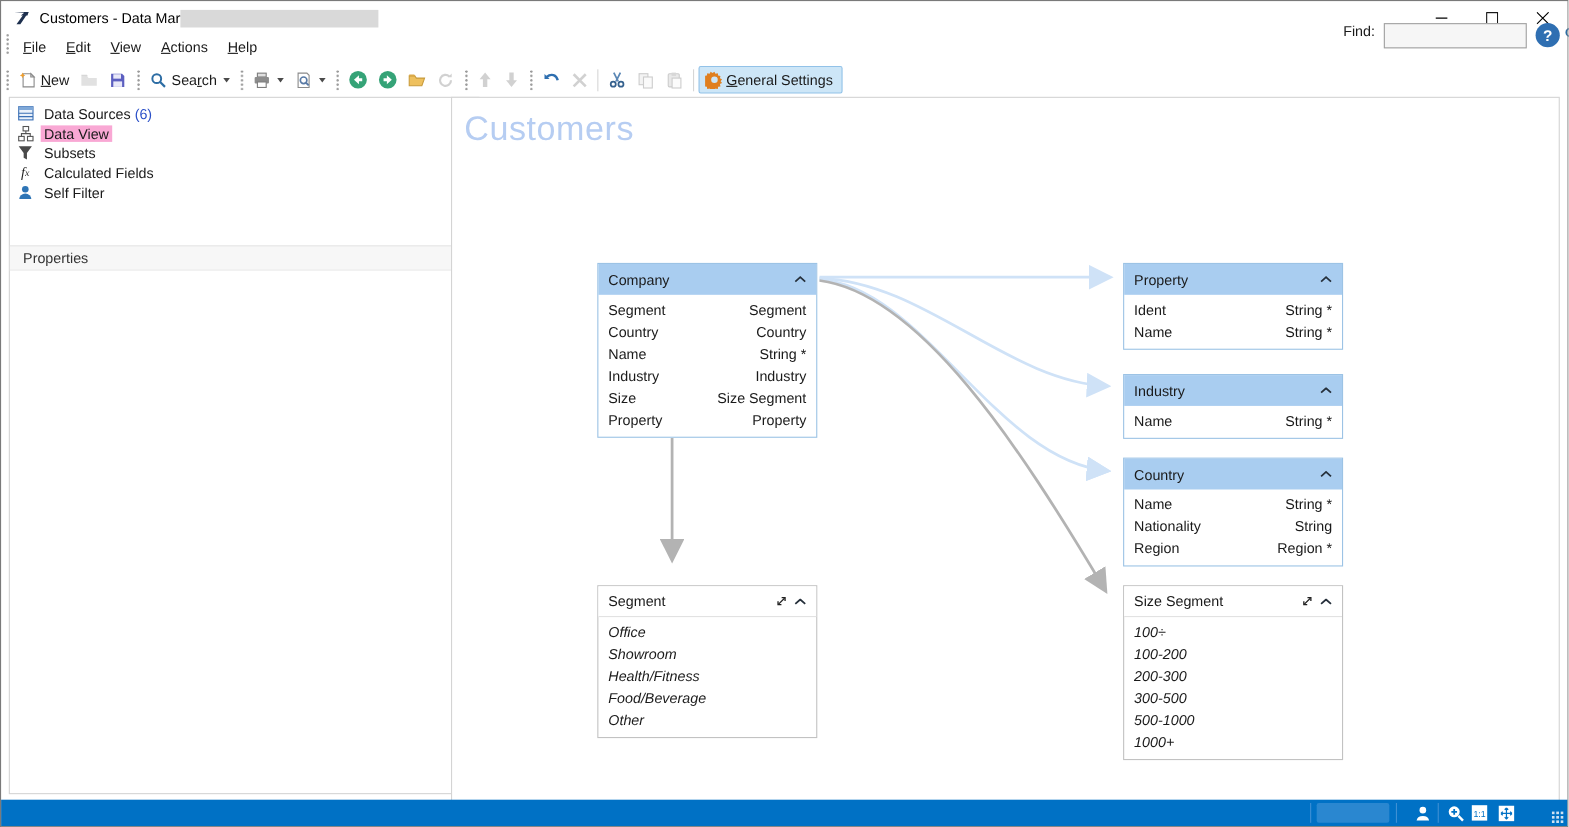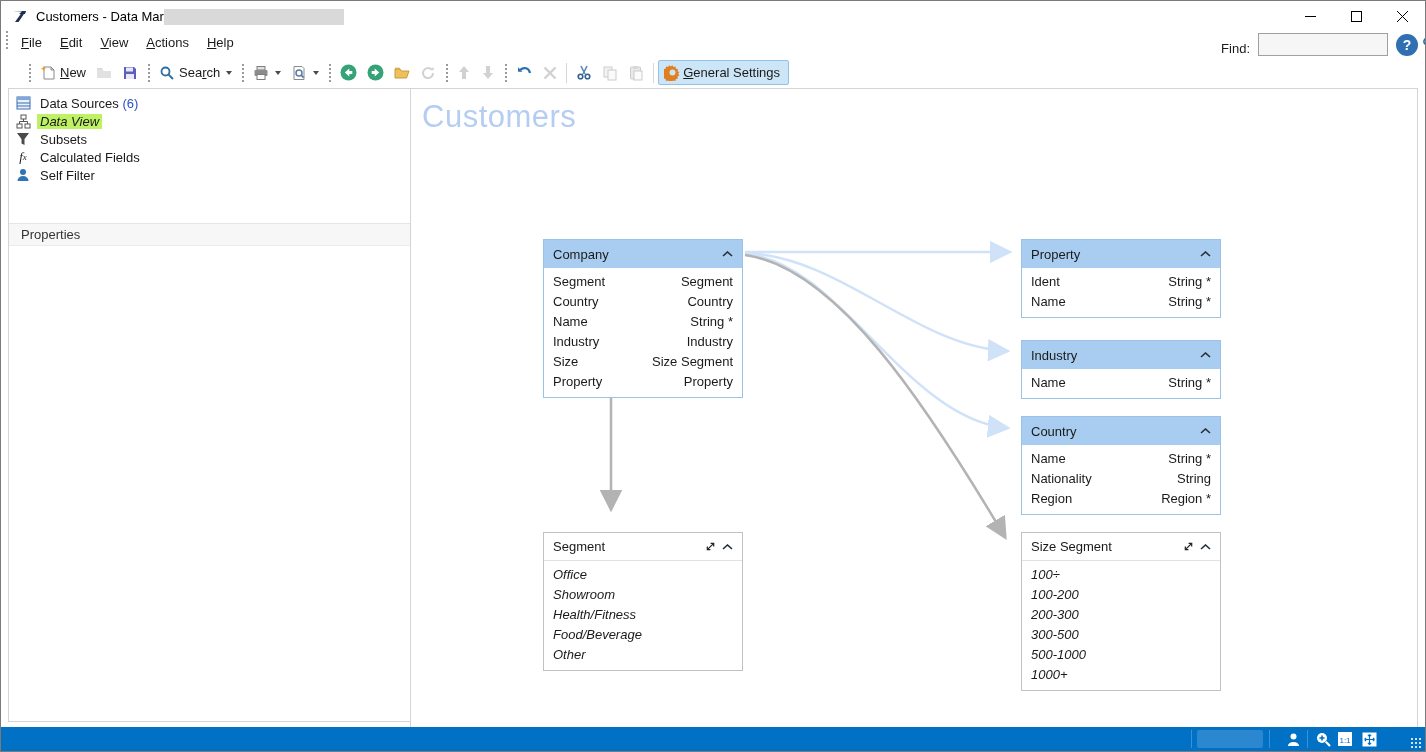--- a/index.html
+++ b/index.html
@@ -13,43 +13,43 @@
   .title-text { margin-left:8px; font-size:13px; color:#000; white-space:nowrap; }
   .title-redacted { position:absolute; left:163px; top:8px; width:180px; height:16px; background:#d9d9d9; }
   .win-controls { position:absolute; right:0; top:0; height:30px; display:flex; }
   .win-btn { width:46px; height:30px; display:flex; align-items:center; justify-content:center; color:#000; font-size:13px; }
   .win-btn svg { display:block; }
 
   
   .menubar { position:absolute; left:1px; top:31px; right:1px; height:27px; background:#fff; display:flex; align-items:flex-start; }
   .grip { width:4px; height:18px; margin:0 3px 0 4px; background-image:radial-gradient(circle, #9a9a9a 1px, transparent 1.2px); background-size:4px 4px; background-position:center; }
   .menu-item { padding:4px 9px; cursor:default; }
-  .find-area { position:absolute; right:8px; top:33px; display:flex; align-items:flex-end; gap:8px; }
+  .find-area { position:absolute; right:8px; top:21px; display:flex; align-items:flex-start; gap:8px; }
   .find-label { color:#1a1a1a; }
   .find-box { width:130px; height:23px; border:1px solid #a0a0a0; background:#f6f6f6; display:flex; align-items:center; }
   .find-input { flex:1; border:none; outline:none; background:transparent; height:100%; padding:0 4px; font-family:inherit; font-size:12px; }
   .find-box .mini-icon { flex:0 0 auto; margin-right:2px; }
   .help-circle { width:22px; height:22px; border-radius:50%; background:#2f6fb2; color:#fff; font-weight:bold; font-size:14px; display:flex; align-items:center; justify-content:center; }
 
   
-  .toolbar { position:absolute; left:1px; top:58px; right:1px; height:29px; background:#fff; display:flex; align-items:center;margin-left:23px; }
+  .toolbar { position:absolute; left:1px; top:58px; right:1px; height:29px; background:#fff; display:flex; align-items:center; }
   .tb-btn { display:flex; align-items:center; gap:4px; padding:3px 4px; border:1px solid transparent; border-radius:2px; }
   .tb-btn svg { display:block; }
   .tb-caret { width:0; height:0; border-left:3.5px solid transparent; border-right:3.5px solid transparent; border-top:4px solid #4a4a4a; margin-left:2px; }
   .tb-sep { width:1px; height:20px; background:#d6d6d6; margin:0 4px; }
   .tb-toggle-on { background:#cde6f7; border:1px solid #92c2e8; border-radius:2px; display:flex; align-items:center; gap:2px; padding:3px 8px 3px 5px; }
   .disabled { opacity:.45; }
 
   
   .left-panel { position:absolute; left:8px; top:88px; width:428px; height:634px; border:1px solid #d4d4d4; background:#fff; }
   .nav-list { padding:5px 0 0 6px; }
   .nav-row { display:flex; align-items:center; gap:6px; height:18px; }
   .nav-row .nv-icon { width:16px; height:16px; flex:0 0 auto; display:flex; align-items:center; justify-content:center; }
   .nav-label { padding:0 3px; }
-  .nav-label.selected { background:#bef264;font-style:italic; }
+  .nav-label.selected { background:#f9a8d4; }
   .nav-count { color:#2b50c8; }
   .props-row { position:absolute; left:0; right:0; top:134px; height:23px; background:#f7f7f7; border-top:1px solid #e6e6e6; border-bottom:1px solid #ececec; display:flex; align-items:center; padding-left:12px; color:#333; }
 
   .main-panel { position:absolute; left:410px; top:88px; width:1008px; height:642px; border:1px solid #d4d4d4; background:#fff; }
   .page-title { position:absolute; left:11px; top:10px; font-size:31px; color:#b6cdf2; letter-spacing:.5px; }
 
   
   .diagram-svg { position:absolute; inset:0; width:1008px; height:634px; pointer-events:none; }
   .entity { position:absolute; width:200px; background:#fff; }
   .entity .hd { height:28px; display:flex; align-items:center; padding:0 9px; gap:6px; }

